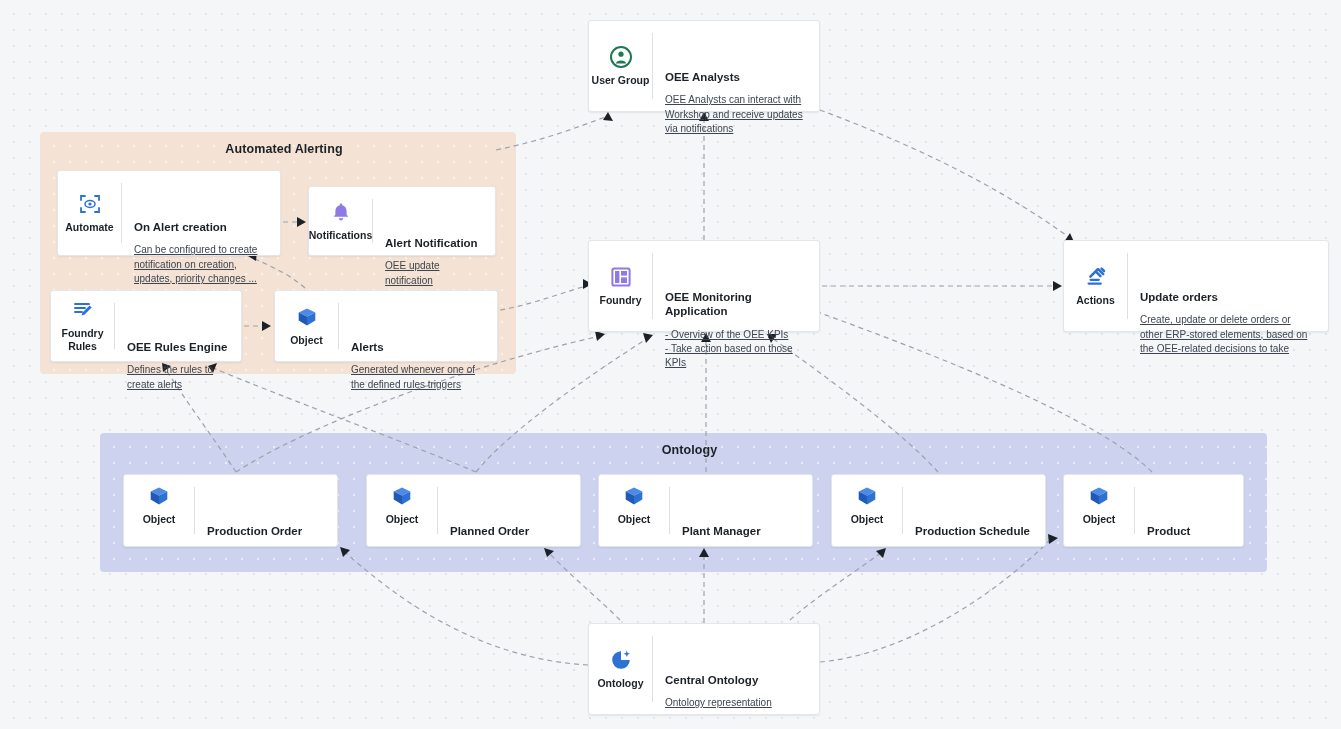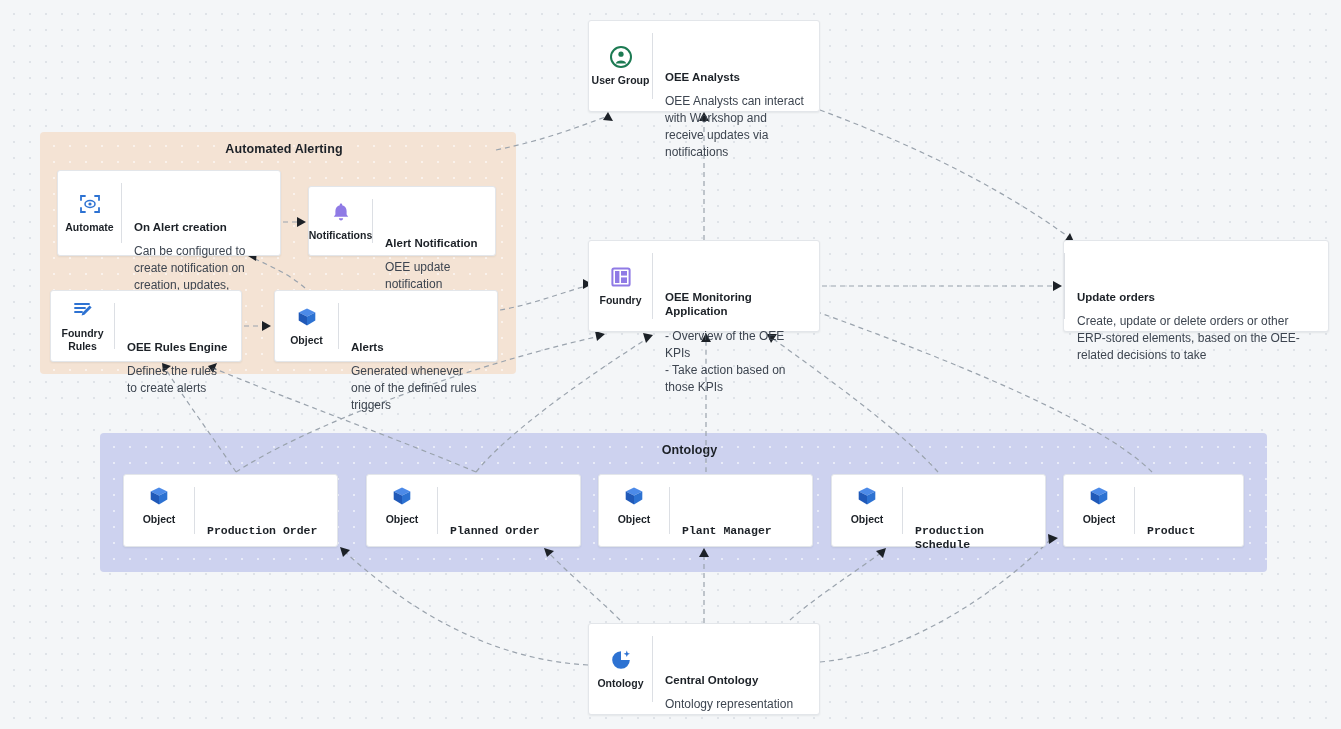--- a/index.html
+++ b/index.html
@@ -109,24 +109,25 @@
   }
   .card-title {
     font-size: 11.5px;
     font-weight: bold;
     color: #1c2127;
     margin-bottom: 9px;
     line-height: 1.25;
     margin-top: 37px;
   }
   .card-desc {
-    font-size: 12px;
+    font-size: 10px;
     color: #3d4550;
     line-height: 1.42;
     white-space: pre-line;
+    text-decoration: underline;
   }
   .card.no-desc .card-title { margin-bottom: 0; }
   .card.no-desc .card-body { padding-top: 12px; }
   .card.no-desc .card-left { justify-content: flex-start; padding-top: 10px; }
 
   
   #card-user-group      { left: 588px; top: 20px;  width: 232px; height: 92px; }
   #card-on-alert        { left: 57px;  top: 170px; width: 224px; height: 86px; }
   #card-alert-notif     { left: 308px; top: 186px; width: 188px; height: 70px; }
   #card-rules-engine    { left: 50px;  top: 290px; width: 192px; height: 72px; }
@@ -135,21 +136,21 @@
   #card-actions         { left: 1063px;top: 240px; width: 266px; height: 92px; }
   #card-ontology        { left: 588px; top: 623px; width: 232px; height: 92px; }
 
   #card-prod-order      { left: 123px;  top: 474px; width: 215px; height: 73px; }
   #card-planned-order   { left: 366px;  top: 474px; width: 215px; height: 73px; }
   #card-plant-manager   { left: 598px;  top: 474px; width: 215px; height: 73px; }
   #card-prod-schedule   { left: 831px;  top: 474px; width: 215px; height: 73px; }
   #card-product         { left: 1063px; top: 474px; width: 181px; height: 73px; }
 
   .ont-card .card-left { width: 70px; flex: 0 0 70px; justify-content: center; }
-  .ont-card .card-body { padding-top: 14px; font-family: Liberation Mono, monospace; }
+  .ont-card .card-body { padding-top: 14px; }
 
   
   #edges {
     position: absolute;
     inset: 0;
     width: 1341px;
     height: 729px;
     pointer-events: none;
   }
   .edge {
@@ -348,20 +349,37 @@
   </div>
   <div class="card-sep"></div>
   <div class="card-body">
     <div class="card-title">OEE Monitoring Application</div>
     <div class="card-desc">- Overview of the OEE KPIs
 - Take action based on those KPIs</div>
   </div>
 </div>
 
 <div class="card" id="card-actions">
+  <div class="card-left">
+    <span class="ic">
+      <svg width="22" height="22" viewBox="0 0 22 22">
+        <g stroke="#2d72d2" stroke-width="2.6" stroke-linecap="round">
+          <line x1="13.4" y1="3.4" x2="18.2" y2="8.2"></line>
+          <line x1="16.6" y1="2.6" x2="19" y2="5"></line>
+          <line x1="11.4" y1="6.2" x2="15.4" y2="10.2"></line>
+          <line x1="5.4" y1="10.6" x2="12.6" y2="3.4"></line>
+        </g>
+        <g stroke="#2d72d2" stroke-width="2.2" stroke-linecap="round">
+          <line x1="5.6" y1="13.8" x2="13.8" y2="13.8"></line>
+          <line x1="3.6" y1="17.6" x2="15.8" y2="17.6"></line>
+        </g>
+      </svg>
+    </span>
+    <span class="kind">Actions</span>
+  </div>
   <div class="card-sep"></div>
   <div class="card-body">
     <div class="card-title">Update orders</div>
     <div class="card-desc">Create, update or delete orders or other ERP-stored elements, based on the OEE-related decisions to take</div>
   </div>
 </div>
 
 <div class="card" id="card-ontology">
   <div class="card-left">
     <span class="ic">

